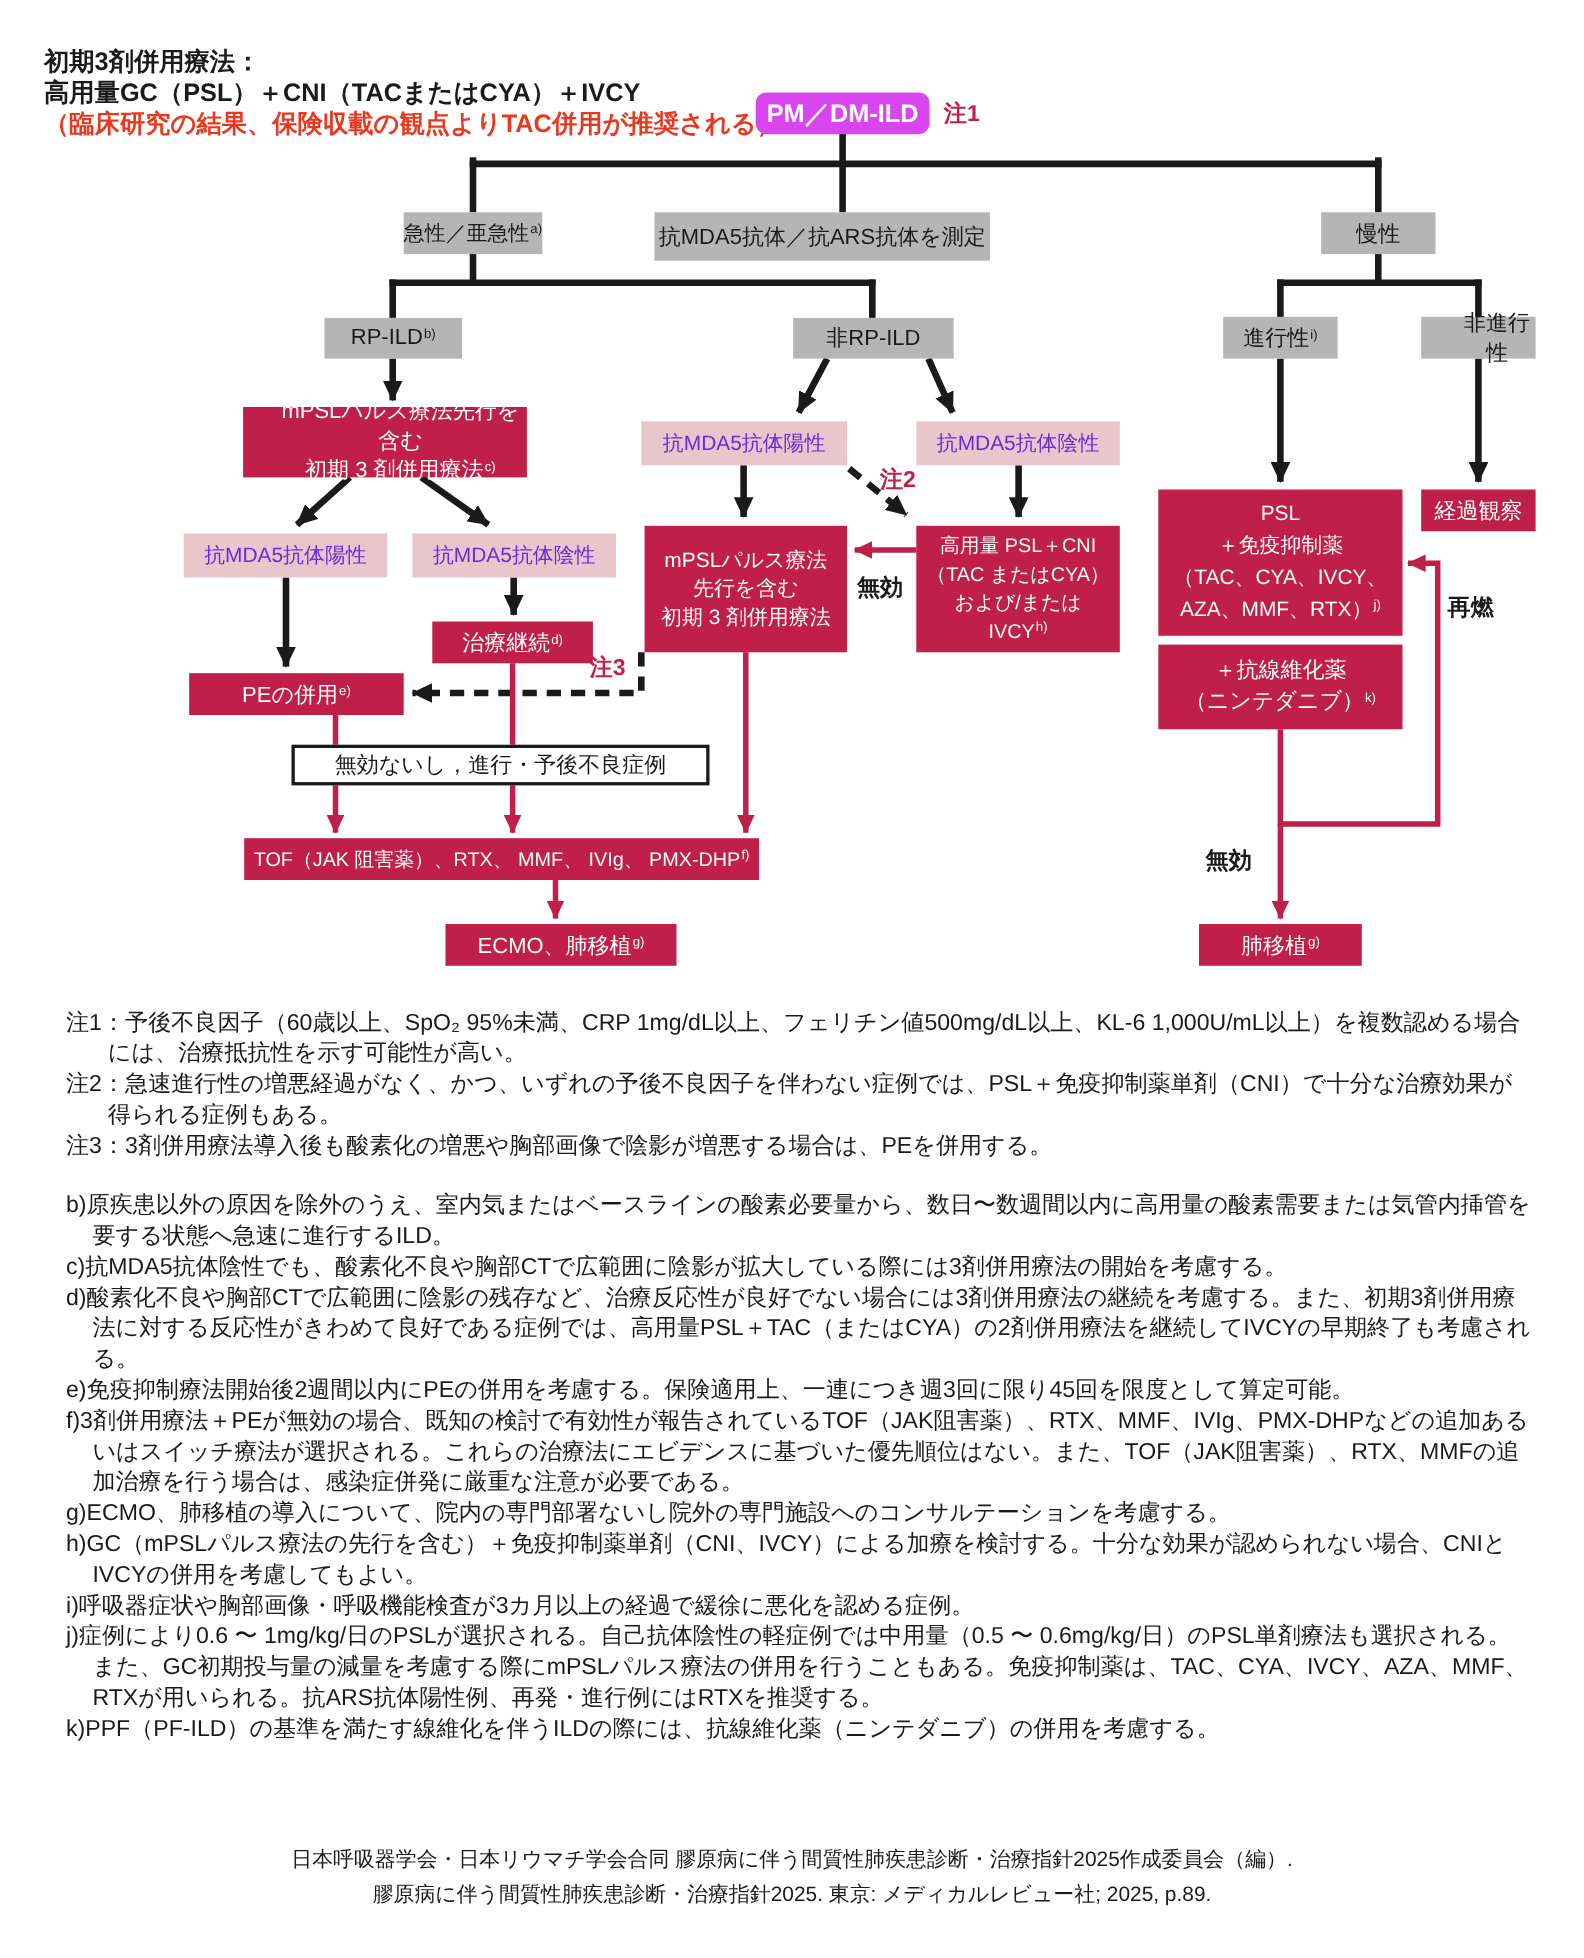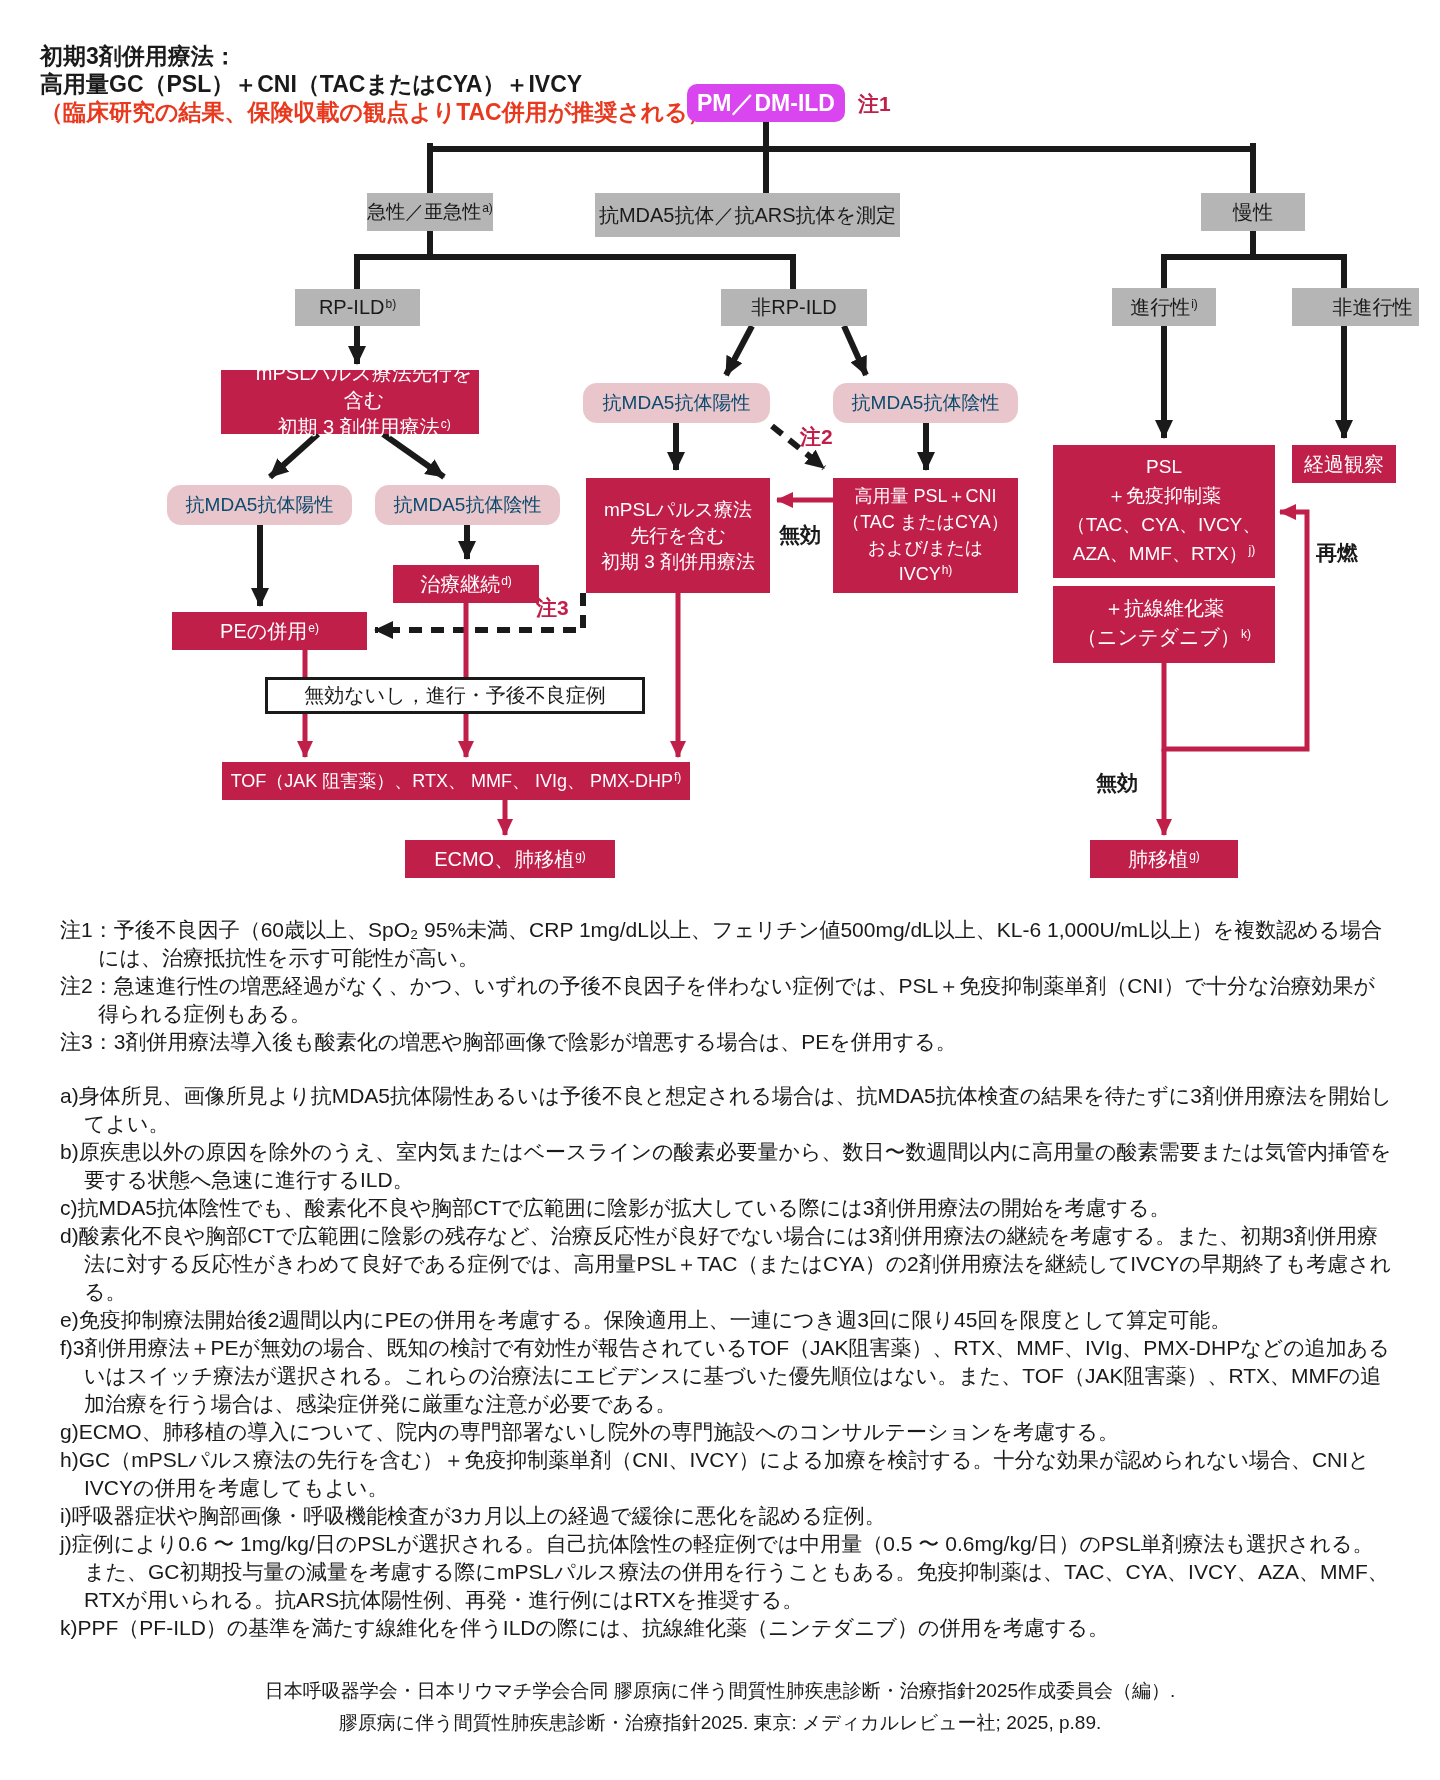--- a/index.html
+++ b/index.html
@@ -8,21 +8,21 @@
     font-family:"Liberation Sans","DejaVu Sans",sans-serif;color:#1a1a1a;
   }
   .lines{position:absolute;left:0;top:0;}
   .node{
     position:absolute;display:flex;align-items:center;justify-content:center;
     text-align:center;box-sizing:border-box;
   }
   .node .inner{text-align:center;}
   .node .txt{white-space:pre-line;}
   .gray{background:#b5b5b5;color:#1a1a1a;font-size:20px;}
-  .pink{background:#e9c6cc;color:#0c4a6e;font-size:19px;border-radius:14px;}
+  .pink{background:#e9c6cc;color:#6d28d9;font-size:19px;}
   .crimson{background:#c01f4a;color:#ffffff;font-size:20px;}
   .maroon{background:#d946ef;color:#ffffff;border-radius:10px;font-size:23px;font-weight:bold;}
   .whitebox{background:#ffffff;border:3px solid #1a1a1a;font-size:20px;font-family:Liberation Serif, serif;}
   .sup{font-size:12px;position:relative;top:-6px;margin-left:1px;}
   .lbl{position:absolute;font-size:21px;font-weight:bold;line-height:22px;}
   .lbl.red{color:#c01f4a;}
   .lbl.blk{color:#1a1a1a;}
   .header{position:absolute;left:40px;top:42px;font-size:23px;font-weight:bold;line-height:28px;}
   .header .l3{color:#e8391f;}
   .notes{position:absolute;left:60px;top:916px;width:1335px;font-size:21px;line-height:28px;}
@@ -113,21 +113,21 @@
 
   <div class="node gray" style="left:295px;top:289px;width:125px;height:37px;">
     <div class="inner"><span class="txt">RP-ILD</span><span class="sup">b)</span></div>
   </div>
   <div class="node gray" style="left:721px;top:289px;width:146px;height:37px;">
     <div class="inner"><span class="txt">非RP-ILD</span></div>
   </div>
   <div class="node gray" style="left:1112px;top:288px;width:104px;height:38px;">
     <div class="inner"><span class="txt">進行性</span><span class="sup">i)</span></div>
   </div>
-  <div class="node gray" style="left:1292px;top:288px;width:127px;height:38px;padding-left:34px;">
+  <div class="node gray" style="left:1292px;top:288px;width:104px;height:38px;padding-left:34px;">
     <div class="inner"><span class="txt">非進行性</span></div>
   </div>
 
   <div class="node crimson" style="left:221px;top:370px;width:258px;height:64px;line-height:27px;padding-left:28px;">
     <div class="inner"><span class="txt">mPSLパルス療法先行を含む
 初期 3 剤併用療法</span><span class="sup">c)</span></div>
   </div>
 
   <div class="node pink" style="left:167px;top:485px;width:185px;height:40px;">
     <div class="inner"><span class="txt">抗MDA5抗体陽性</span></div>
@@ -195,21 +195,20 @@
   <div class="lbl red" style="left:536px;top:597px;">注3</div>
   <div class="lbl blk" style="left:779px;top:524px;">無効</div>
   <div class="lbl blk" style="left:1096px;top:772px;">無効</div>
   <div class="lbl blk" style="left:1316px;top:542px;">再燃</div>
 
   <div class="notes">
     <div class="note-chu"><span>注1：</span><span>予後不良因子（60歳以上、SpO₂ 95%未満、CRP 1mg/dL以上、フェリチン値500mg/dL以上、KL-6 1,000U/mL以上）を複数認める場合には、治療抵抗性を示す可能性が高い。</span></div>
     <div class="note-chu"><span>注2：</span><span>急速進行性の増悪経過がなく、かつ、いずれの予後不良因子を伴わない症例では、PSL＋免疫抑制薬単剤（CNI）で十分な治療効果が得られる症例もある。</span></div>
     <div class="note-chu"><span>注3：</span><span>3剤併用療法導入後も酸素化の増悪や胸部画像で陰影が増悪する場合は、PEを併用する。</span></div>
     <div class="fn-block">
-      <div class="note-fn"><span>a)</span><span>身体所見、画像所見より抗MDA5抗体陽性あるいは予後不良と想定される場合は、抗MDA5抗体検査の結果を待たずに3剤併用療法を開始してよい。</span></div>
       <div class="note-fn"><span>b)</span><span>原疾患以外の原因を除外のうえ、室内気またはベースラインの酸素必要量から、数日〜数週間以内に高用量の酸素需要または気管内挿管を要する状態へ急速に進行するILD。</span></div>
       <div class="note-fn"><span>c)</span><span>抗MDA5抗体陰性でも、酸素化不良や胸部CTで広範囲に陰影が拡大している際には3剤併用療法の開始を考慮する。</span></div>
       <div class="note-fn"><span>d)</span><span>酸素化不良や胸部CTで広範囲に陰影の残存など、治療反応性が良好でない場合には3剤併用療法の継続を考慮する。また、初期3剤併用療法に対する反応性がきわめて良好である症例では、高用量PSL＋TAC（またはCYA）の2剤併用療法を継続してIVCYの早期終了も考慮される。</span></div>
       <div class="note-fn"><span>e)</span><span>免疫抑制療法開始後2週間以内にPEの併用を考慮する。保険適用上、一連につき週3回に限り45回を限度として算定可能。</span></div>
       <div class="note-fn"><span>f)</span><span>3剤併用療法＋PEが無効の場合、既知の検討で有効性が報告されているTOF（JAK阻害薬）、RTX、MMF、IVIg、PMX-DHPなどの追加あるいはスイッチ療法が選択される。これらの治療法にエビデンスに基づいた優先順位はない。また、TOF（JAK阻害薬）、RTX、MMFの追加治療を行う場合は、感染症併発に厳重な注意が必要である。</span></div>
       <div class="note-fn"><span>g)</span><span>ECMO、肺移植の導入について、院内の専門部署ないし院外の専門施設へのコンサルテーションを考慮する。</span></div>
       <div class="note-fn"><span>h)</span><span>GC（mPSLパルス療法の先行を含む）＋免疫抑制薬単剤（CNI、IVCY）による加療を検討する。十分な効果が認められない場合、CNIとIVCYの併用を考慮してもよい。</span></div>
       <div class="note-fn"><span>i)</span><span>呼吸器症状や胸部画像・呼吸機能検査が3カ月以上の経過で緩徐に悪化を認める症例。</span></div>
       <div class="note-fn"><span>j)</span><span>症例により0.6 〜 1mg/kg/日のPSLが選択される。自己抗体陰性の軽症例では中用量（0.5 〜 0.6mg/kg/日）のPSL単剤療法も選択される。また、GC初期投与量の減量を考慮する際にmPSLパルス療法の併用を行うこともある。免疫抑制薬は、TAC、CYA、IVCY、AZA、MMF、RTXが用いられる。抗ARS抗体陽性例、再発・進行例にはRTXを推奨する。</span></div>
       <div class="note-fn"><span>k)</span><span>PPF（PF-ILD）の基準を満たす線維化を伴うILDの際には、抗線維化薬（ニンテダニブ）の併用を考慮する。</span></div>

